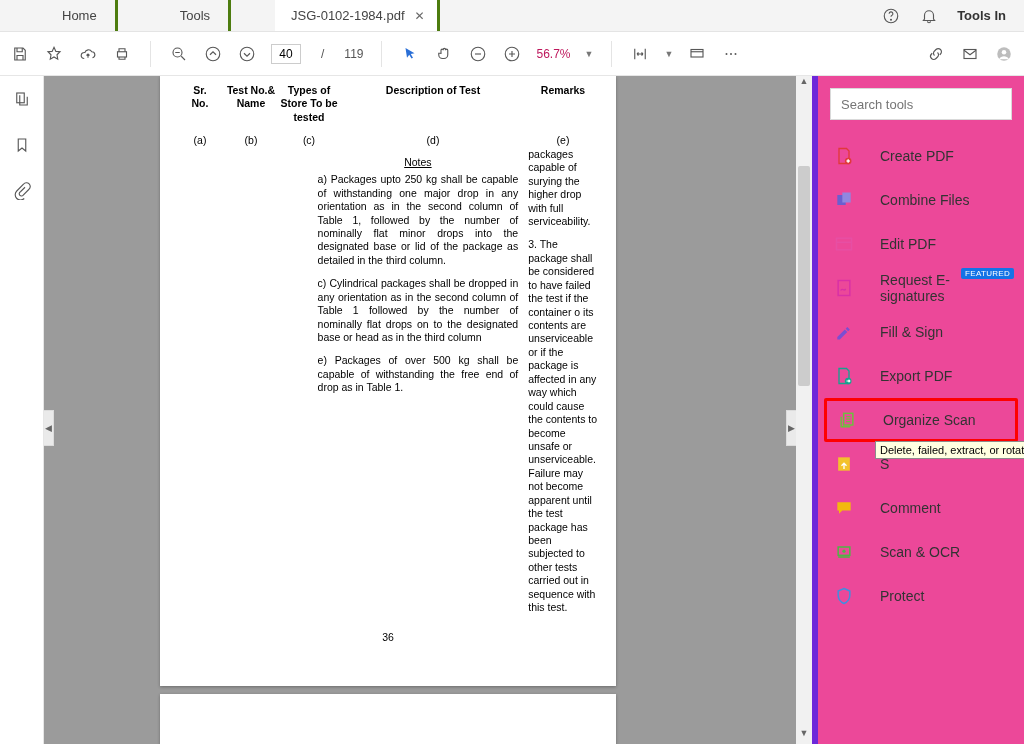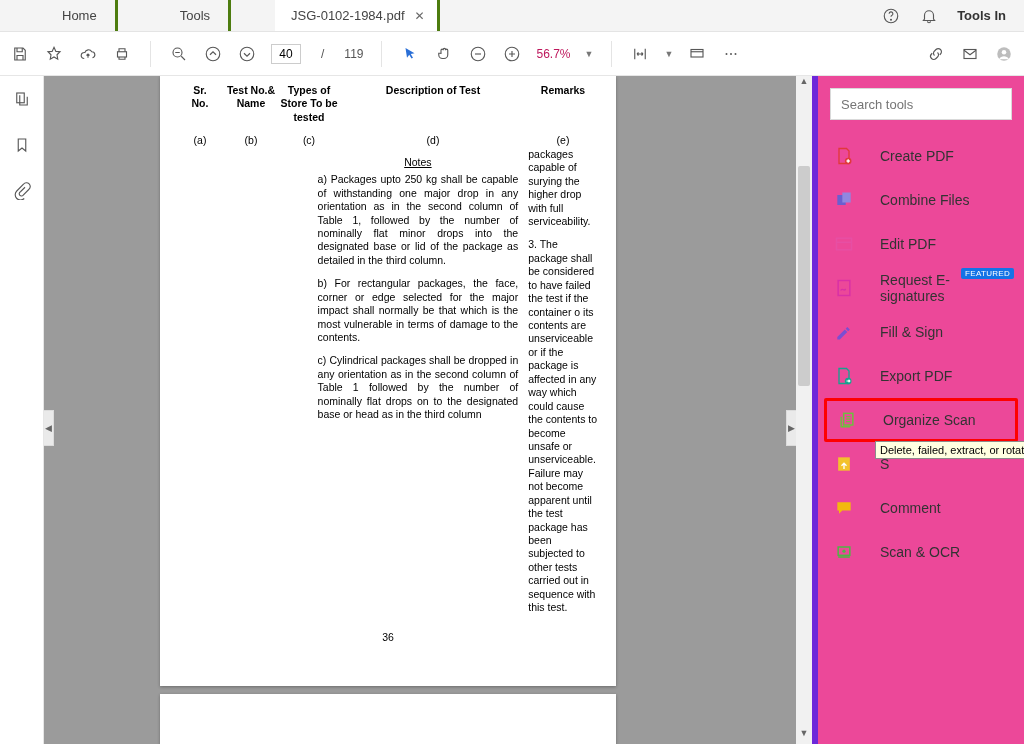--- a/index.html
+++ b/index.html
@@ -239,22 +239,22 @@
           <div class="c2">(b)</div>
           <div class="c3">(c)</div>
           <div class="c4">(d)</div>
           <div class="c5">(e)</div>
         </div>
         <div class="bodygrid">
           <div style="width:160px"></div>
           <div class="coldesc">
             <div class="notes">Notes</div>
             <p>a)  Packages upto 250 kg shall be capable of withstanding one major drop in any orientation as in the second column of Table 1, followed by the number of nominally flat minor drops into the designated base or lid of the package as detailed in the third column.</p>
-            <p>b)  For rectangular packages, the face, corner or edge selected for the major impact shall normally be that which is the most vulnerable in terms of damage to the contents.</p>
             <p>c)  Cylindrical packages shall be dropped in any orientation as in the second column of Table 1 followed by the number of nominally flat drops on to the designated base or head as in the third column</p>
+            <p>e)  Packages of over 500 kg shall be capable of withstanding the free end of drop as in Table 1.</p>
           </div>
           <div class="colrem">
             <p>packages capable of surying the higher drop with full serviceability.</p>
             <p>3.   The package shall be considered to have failed the test if the container o its contents are unserviceable or if the package is affected in any way which could cause the contents to become unsafe or unserviceable. Failure may not become apparent until the test package has been subjected to other tests carried out in sequence with this test.</p>
           </div>
         </div>
         <div class="pgnum">36</div>
       </div>
     </div>
     <div class="page page2"></div>
@@ -359,14 +359,22 @@
     <div class="tool">
       <span class="ticon">
           <svg viewBox="0 0 24 24" width="20" height="20">
             <rect x="5" y="6" width="14" height="10" fill="none" stroke="#4fb545" stroke-width="1.8"></rect>
             <path d="M5 18h14" stroke="#4fb545" stroke-width="1.8"></path>
             <circle cx="12" cy="11" r="2" fill="#4fb545"></circle>
           </svg>
         </span>
       <span>Scan &amp; OCR</span>
     </div>
+    <div class="tool">
+      <span class="ticon">
+          <svg viewBox="0 0 24 24" width="20" height="20">
+            <path d="M12 3l7 3v5c0 5-3 8-7 10-4-2-7-5-7-10V6z" fill="none" stroke="#3f8fe0" stroke-width="1.8"></path>
+          </svg>
+        </span>
+      <span>Protect</span>
+    </div>
   </div>
 </div>
 
 </body></html>

